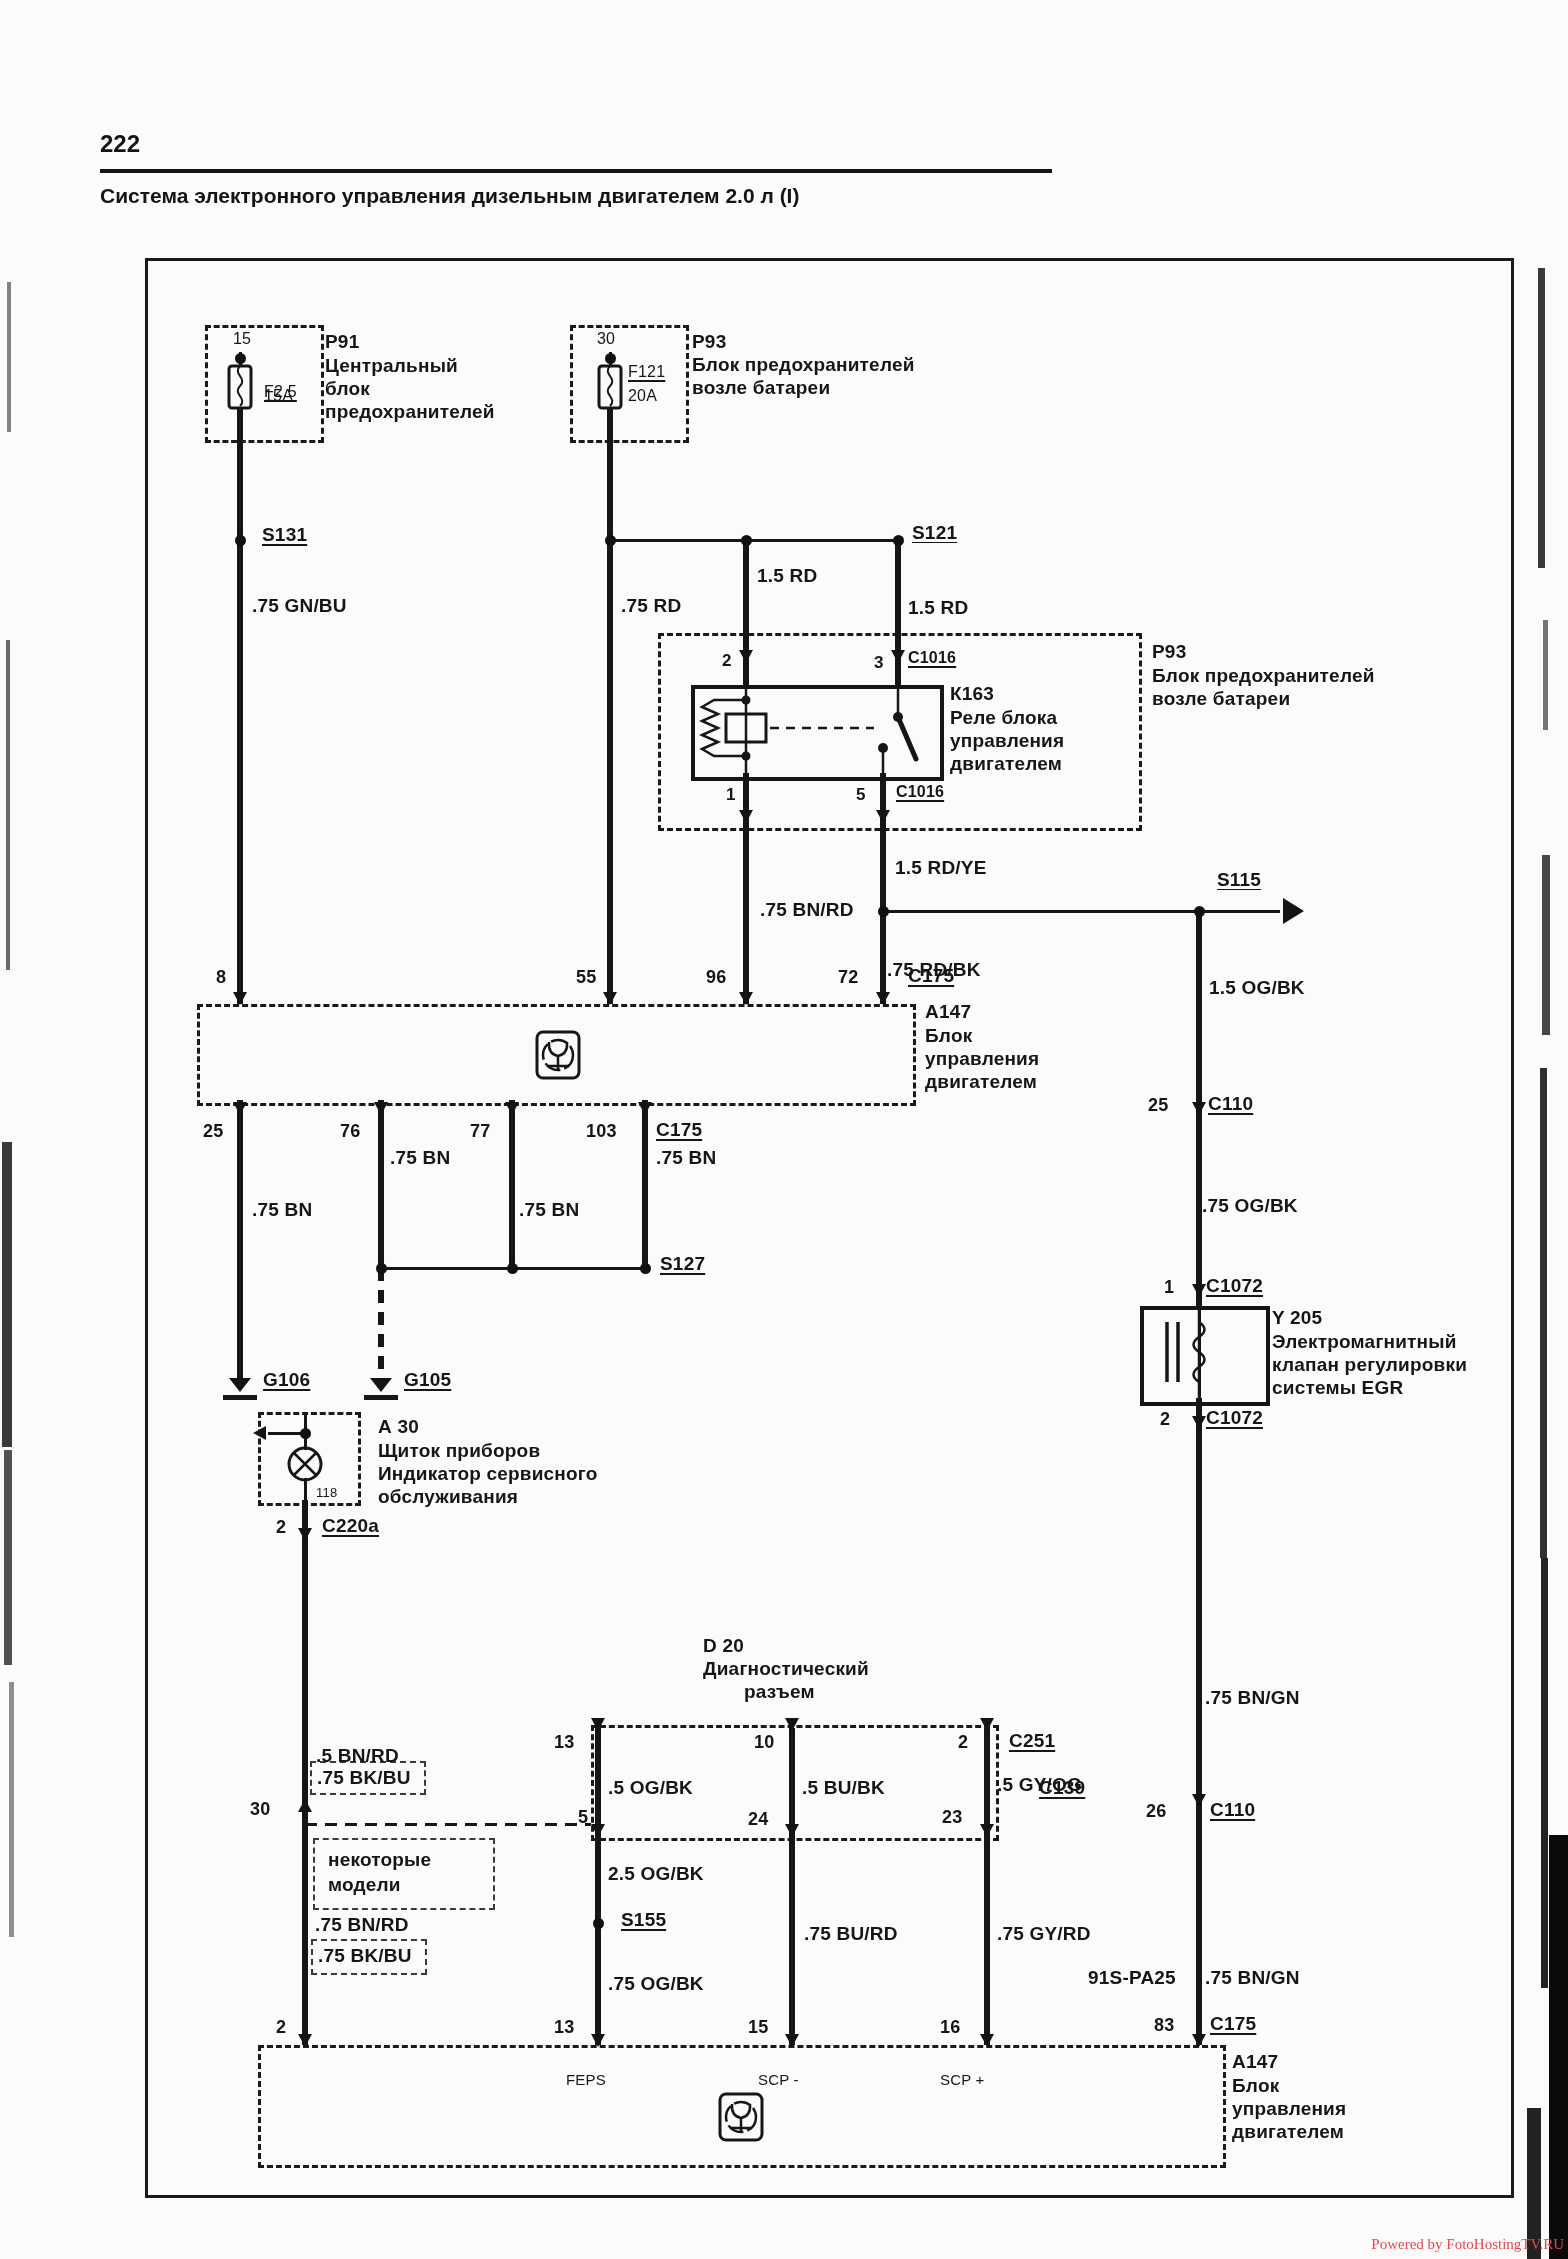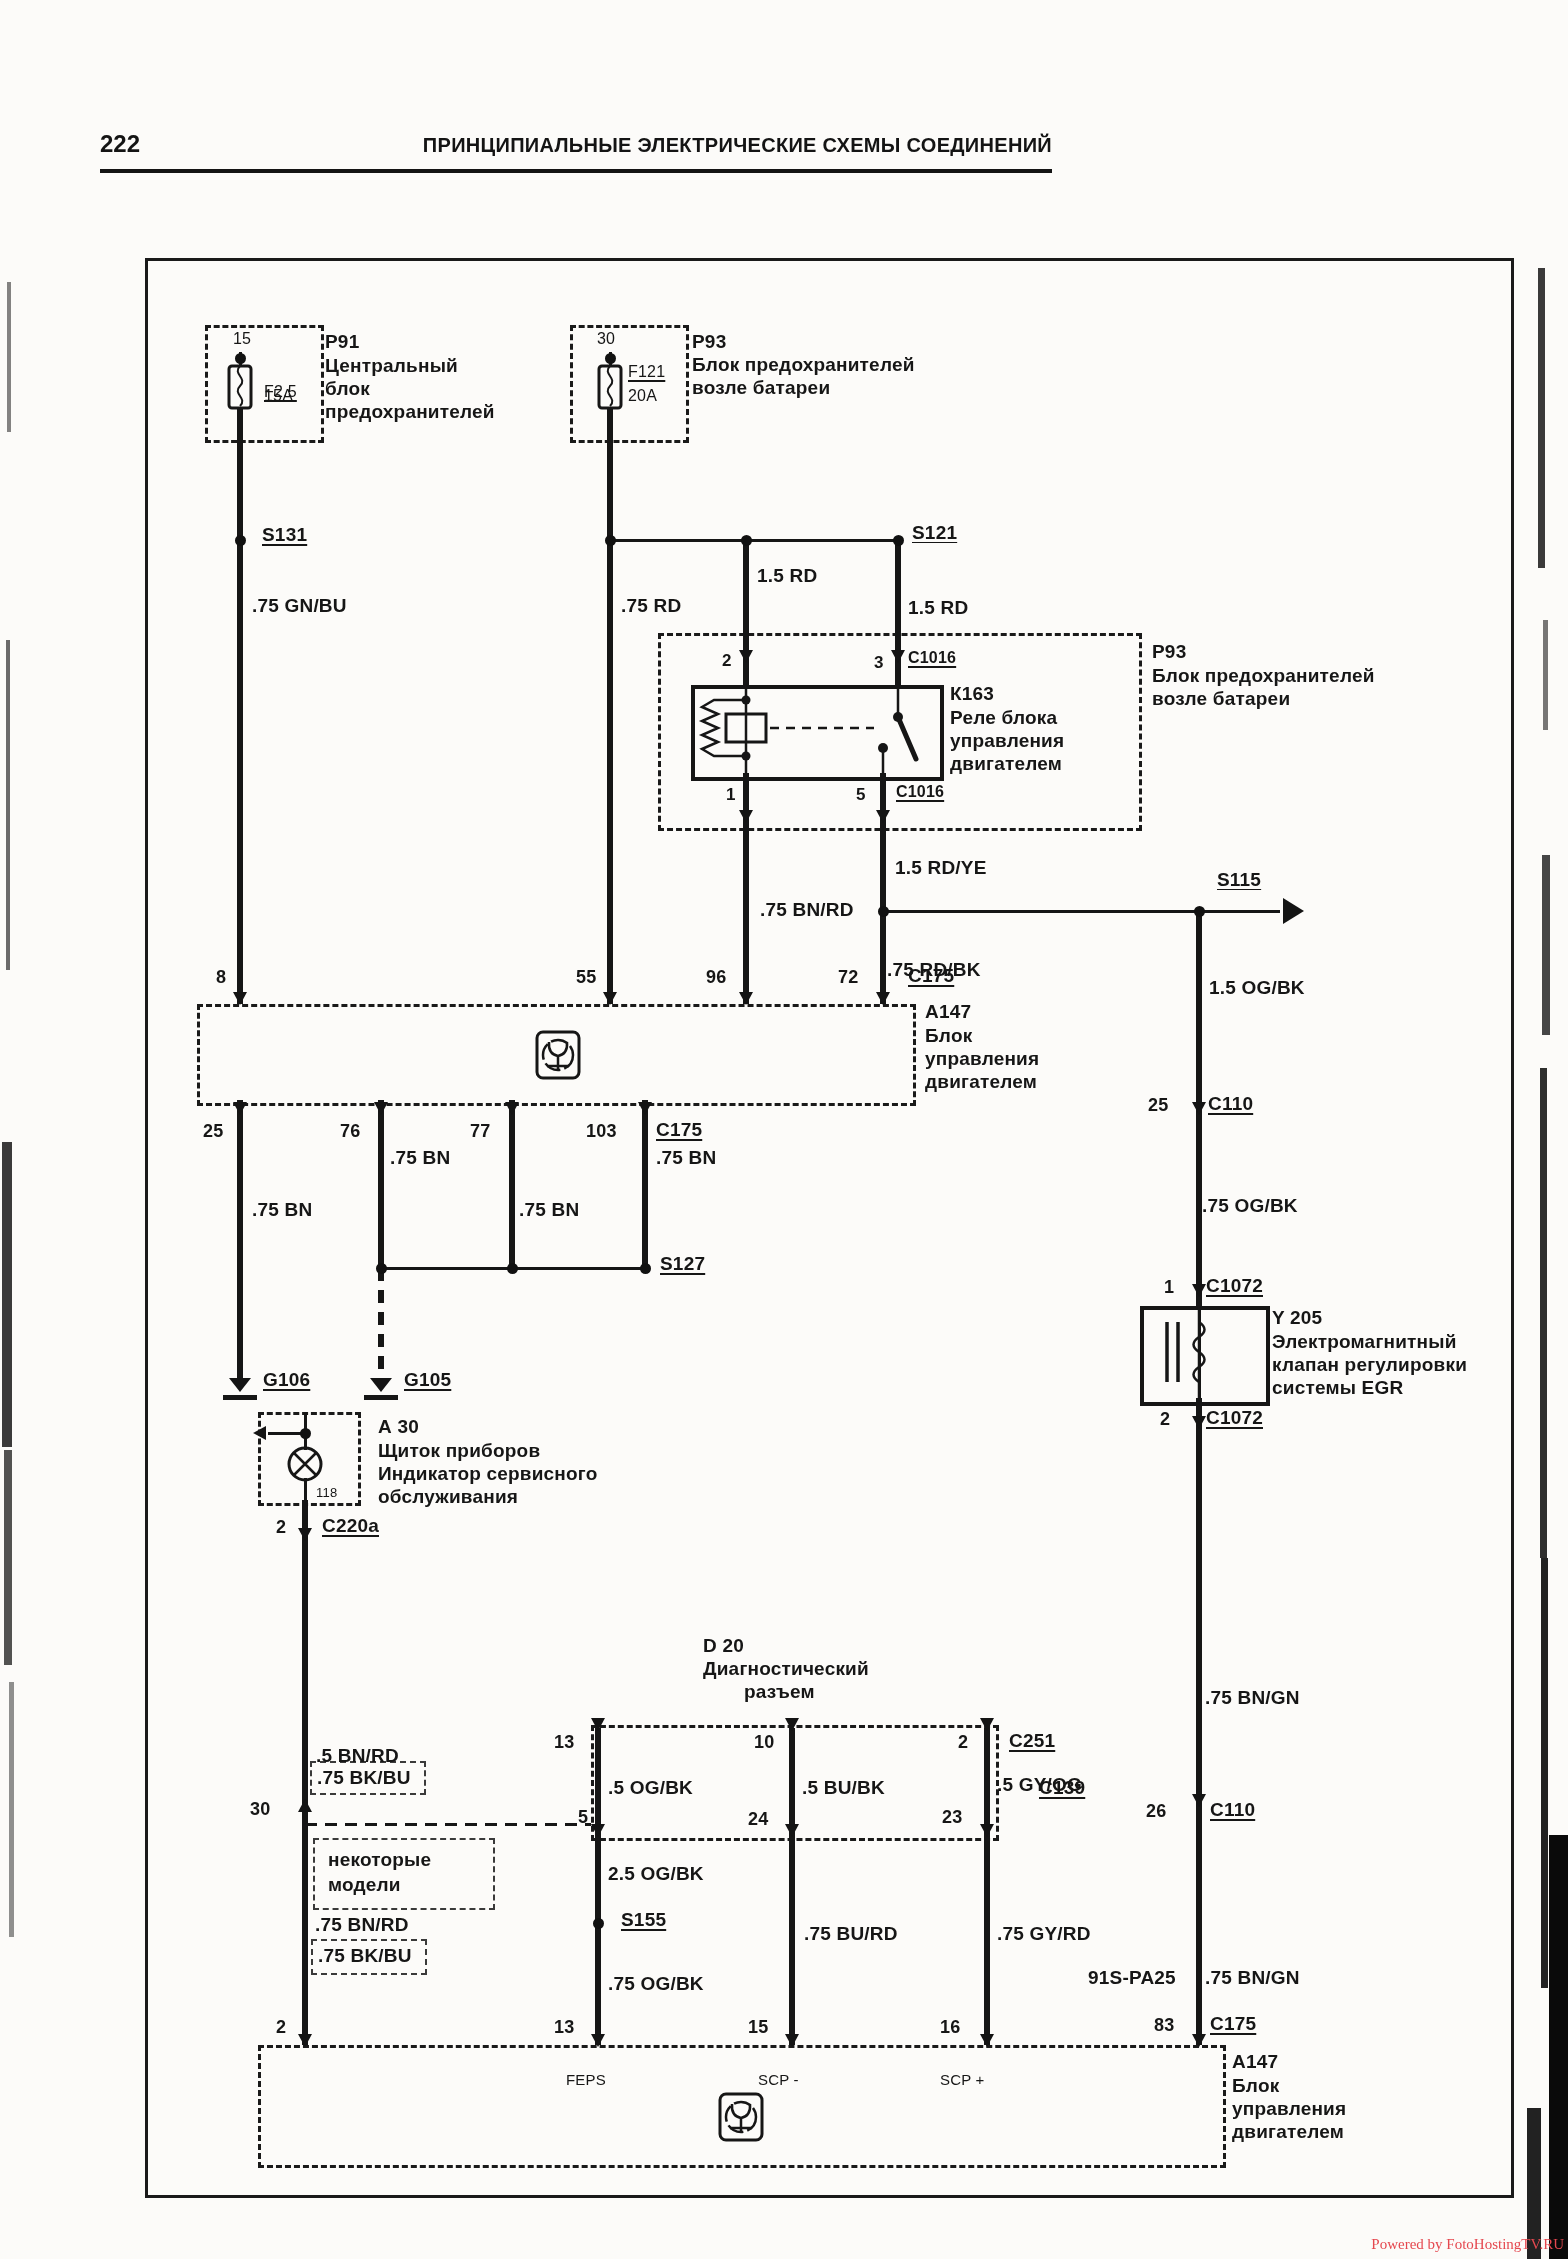--- a/index.html
+++ b/index.html
@@ -20,22 +20,22 @@
   .dot{position:absolute;border-radius:50%;background:#111;}
   .ar{position:absolute;width:0;height:0;}
   .art{position:absolute;background:#0a0a0a;}
   svg{position:absolute;overflow:visible;}
 </style>
 </head>
 <body>
 
 <div class="page">
   <div class="hdr-num">222</div>
-  <div class="hdr-title">ПРИНЦИПИАЛЬНЫЕ ЭЛЕКТРИЧЕСКИЕ СХЕМЫ СОЕДИНЕНИЙ</div>
   <div class="hdr-rule"></div>
+  <div class="subtitle">Система электронного управления дизельным двигателем 2.0 л (I)</div>
   <div class="frame"></div>
   <div id="canvas" style="position:absolute;left:0;top:0;width:100%;height:100%;">
       <div class="bx0" style="left: 205px; top: 325px; width: 113px; height: 112px;"></div>
       <div class="bx0" style="left: 570px; top: 325px; width: 113px; height: 112px;"></div>
       <div class="bx0" style="left: 658px; top: 633px; width: 478px; height: 192px;"></div>
       <div class="bx1" style="left: 691px; top: 685px; width: 245px; height: 88px;"></div>
       <div class="bx0" style="left: 197px; top: 1004px; width: 713px; height: 96px;"></div>
       <div class="bx1" style="left: 1140px; top: 1306px; width: 122px; height: 92px;"></div>
       <div class="bx0" style="left: 258px; top: 1412px; width: 97px; height: 88px;"></div>
       <div class="bx0" style="left: 591px; top: 1725px; width: 402px; height: 110px;"></div>

